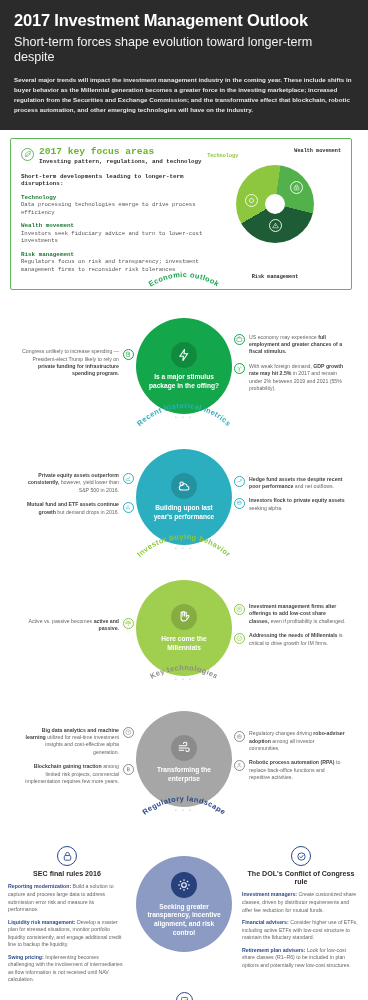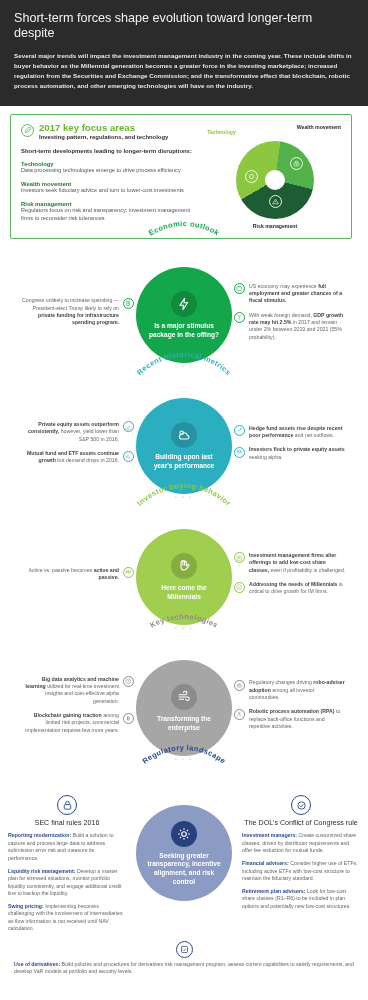--- a/index.html
+++ b/index.html
@@ -34,21 +34,21 @@
   }
   .hero p {
     font-size:6.2px;
     line-height:1.65;
     color:#e8e8e8;
     font-weight:bold;
     letter-spacing:0.05px;
   }
 
   
-  .focus-wrap { padding:8px 16px 4px 10px; }
+  .focus-wrap { padding:8px 16px 4px 10px;font-family:Liberation Mono, monospace; }
   .focus-box {
     border:1px solid #5cb85c;
     border-radius:2px;
     padding:8px 10px 10px 10px;
     display:flex;
     gap:6px;
   }
   .focus-left { width:58%; }
   .focus-head { display:flex; align-items:flex-start; gap:5px; margin-bottom:8px;}
   .leaf-badge {
@@ -137,39 +137,40 @@
   .reg { padding:4px 0 2px 0; }
   .reg-top { display:flex; gap:4px; justify-content:center; align-items:flex-start;}
   .reg-col { width:118px; padding-top:4px;}
   .reg-mid { width:108px; position:relative; }
   .reg-badge {
     width:20px; height:20px; border-radius:50%; border:1.1px solid #2b4a8b;
     display:flex; align-items:center; justify-content:center; color:#2b4a8b;
     margin:0 auto 4px auto;
   }
   .reg-badge svg{ width:11px; height:11px; }
-  .reg-h { font-size:7.1px; font-weight:normal; color:#2b2b2b; text-align:center; margin-bottom:5px;}
+  .reg-h { font-size:7.1px; font-weight:bold; color:#2b2b2b; text-align:center; margin-bottom:5px;}
   .reg-p { font-size:5.2px; line-height:1.45; color:#666; margin-bottom:5px;}
   .reg-p b { color:#2b4a8b; }
   .hub.blue .hub-ic { background:#27417d; }
 
   .sec-prop { padding:3px 14px 6px 14px; }
   .sec-prop .pbadge {
     width:17px;height:17px;border-radius:50%;border:1.1px solid #2b4a8b;color:#2b4a8b;
     display:flex;align-items:center;justify-content:center;margin:0 auto 3px auto;
   }
   .sec-prop .pbadge svg{width:9px;height:9px;}
   .sec-prop h3 { font-size:7.1px; text-align:center; color:#2b2b2b; margin-bottom:6px;}
   .sec-prop p { font-size:5.2px; line-height:1.45; color:#666; margin-bottom:5px;}
   .sec-prop p b { color:#2b4a8b; }
 </style>
 </head>
 <body>
 
 <div class="hero">
+  <h1>2017 Investment Management Outlook</h1>
   <h2>Short-term forces shape evolution toward longer-term despite</h2>
   <p>Several major trends will impact the investment management industry in the coming year. These include shifts in buyer behavior as the Millennial generation becomes a greater force in the investing marketplace; increased regulation from the Securities and Exchange Commission; and the transformative effect that blockchain, robotic process automation, and other emerging technologies will have on the industry.</p>
 </div>
 
 <div class="focus-wrap">
   <div class="focus-box">
     <div class="focus-left">
       <div class="focus-head">
         <span class="leaf-badge">
           <svg viewBox="0 0 24 24" fill="none" stroke="#5cb85c" stroke-width="2">

